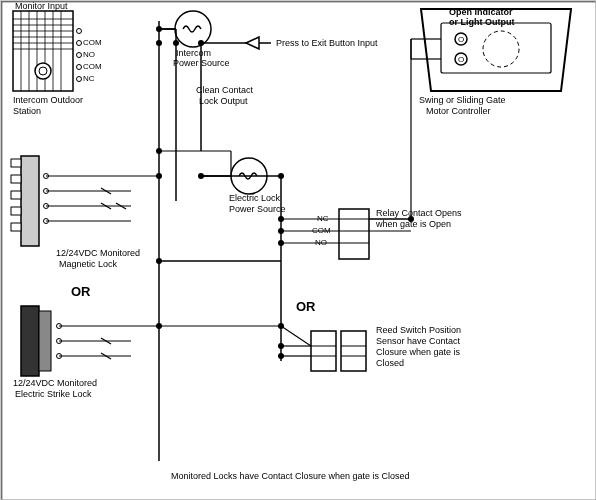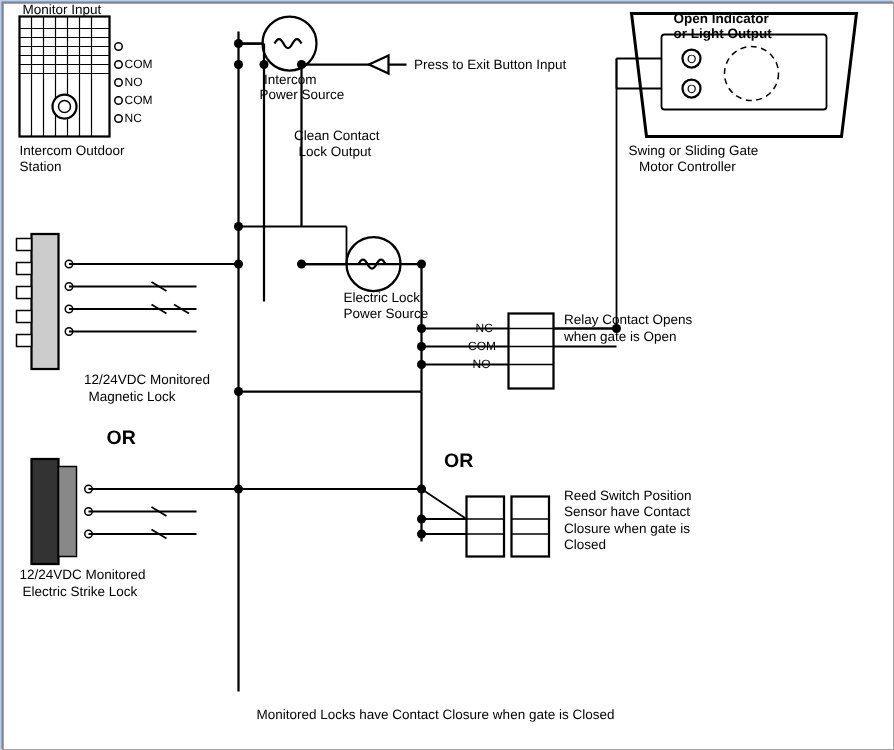--- a/index.html
+++ b/index.html
@@ -9,21 +9,21 @@
       background: #fff;
       font-family: Arial, sans-serif;
       font-size: 11px;
       overflow: hidden;
       position: relative;
     }
     .diagram-container {
       width: 596px;
       height: 500px;
       position: relative;
-      background: #3b82f6;
+      background: #be185d;
       border: 1px solid #ccc;
     }
     svg {
       position: absolute;
       top: 0;
       left: 0;
       width: 596px;
       height: 500px;
     }
   </style>

